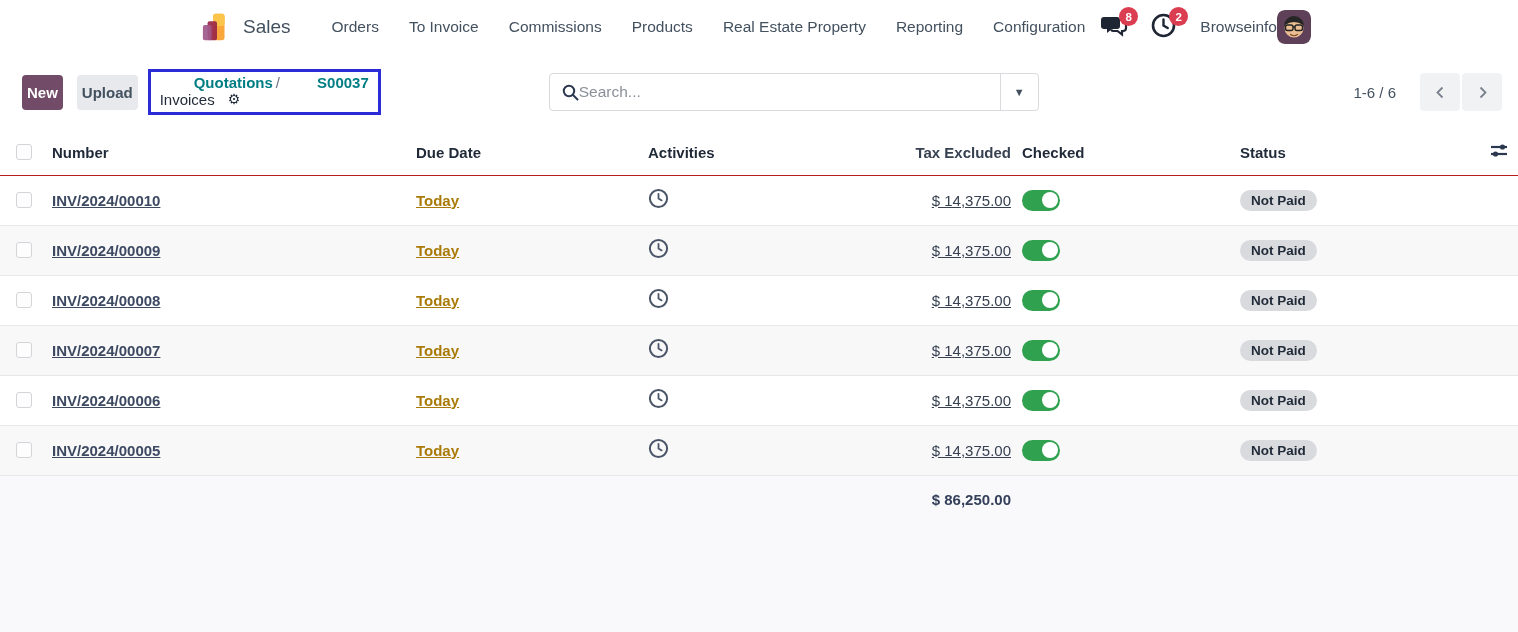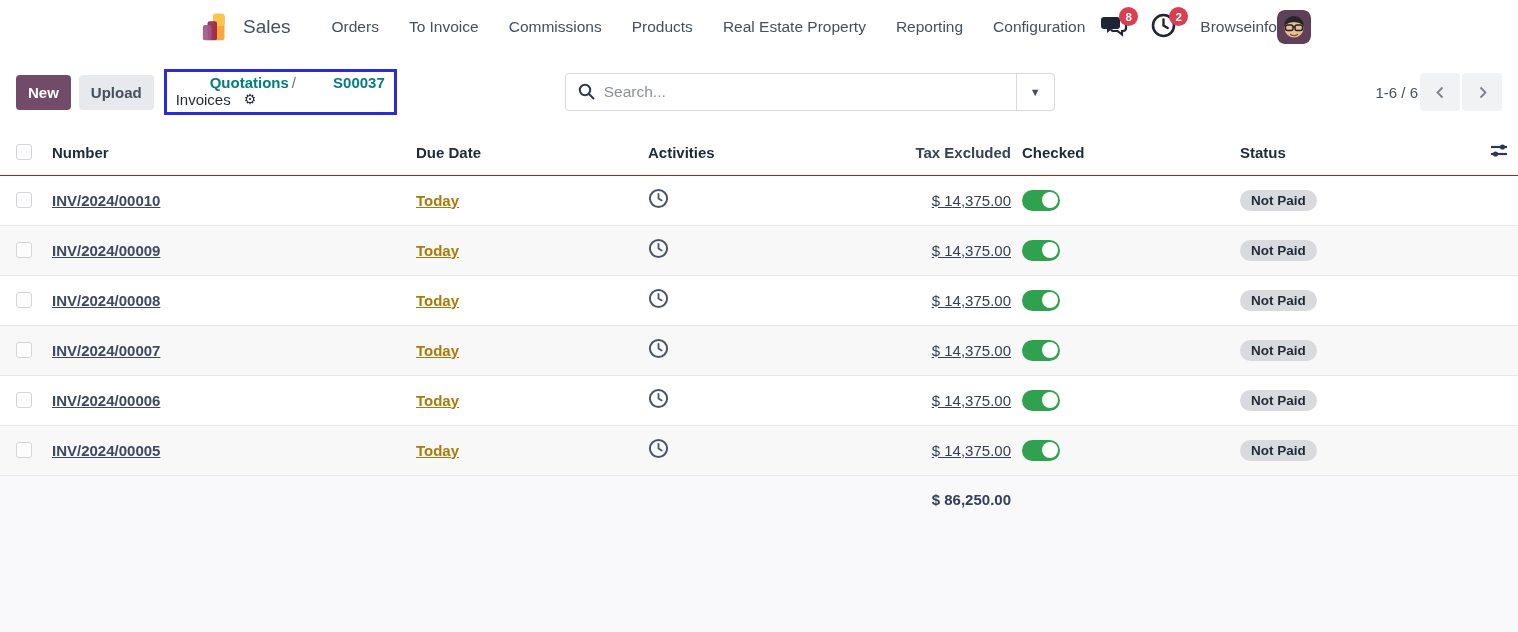--- a/index.html
+++ b/index.html
@@ -32,51 +32,51 @@
   }
   .user { display:flex; align-items:center; cursor:pointer; }
   .user-name { font-size:15.5px; color:#43505e; }
   .avatar { width:34px; height:34px; border-radius:8px; overflow:hidden; }
 
   
   .control-panel {
     height:76px; background:#fff; display:flex; align-items:center; padding:0 16px;
   }
   .btn {
-    border:none; border-radius:4px; padding:9px 12px; font-size:15px;
-    font-weight:bold; cursor:pointer; font-family:inherit;
+    border:none; border-radius:4px; padding:9px 5px; font-size:15px;
+    font-weight:bold; cursor:pointer; font-family:inherit;margin-left:6px;
   }
   .btn-new { background:#714b67; color:#fff; margin-right:8px; }
   .btn-upload { background:#e7e9ed; color:#43505e; margin-right:10px; }
   .breadcrumb-box {
     border:3px solid #2b2bd8; padding:2px 9px 4px 9px; line-height:17px;
   }
   .bc-line1 { font-size:15px; font-weight:bold; }
   .bc-link { color:#017e84; text-decoration:none; cursor:pointer;margin-left:34px; }
   .bc-sep { color:#6b7280; font-weight:normal; padding:0 3px; }
   .bc-line2 { font-size:15px; color:#1f2937; display:flex; align-items:flex-end; gap:13px; }
   .gear { font-size:14px; color:#1f2937; cursor:pointer; }
 
   .search-wrap {
     margin-left:168px; width:490px; height:38px; background:#fff;
     border:1px solid #d8dadd; border-radius:4px; display:flex; align-items:center;
   }
-  .search-main { flex:1; display:flex; padding:0 12px; gap:9px; }
+  .search-main { flex:1; display:flex; align-items:center; padding:0 12px; gap:0; }
   .search-input {
     border:none; outline:none; flex:1; font-size:15.5px; color:#374151;
     font-family:inherit; background:transparent;
   }
   .search-input::placeholder { color:#8a909a; }
   .search-caret {
     width:38px; height:100%; border-left:1px solid #d8dadd; display:flex;
     align-items:center; justify-content:center; cursor:pointer; color:#43505e;
     font-size:11px;
   }
 
-  .pager { margin-left:auto; display:flex; align-items:center; gap:2px; }
+  .pager { margin-left:auto; display:flex; align-items:center; gap:24px; }
   .pager-range { font-size:15px; color:#43505e; }
   .pager-btns { display:flex; gap:2px; }
   .pager-btn {
     width:40px; height:38px; background:#f1f2f4; border:none; border-radius:4px;
     display:flex; align-items:center; justify-content:center; cursor:pointer;
   }
 
   
   table { width:1518px; border-collapse:collapse; table-layout:fixed; background:transparent; }
   thead th {

